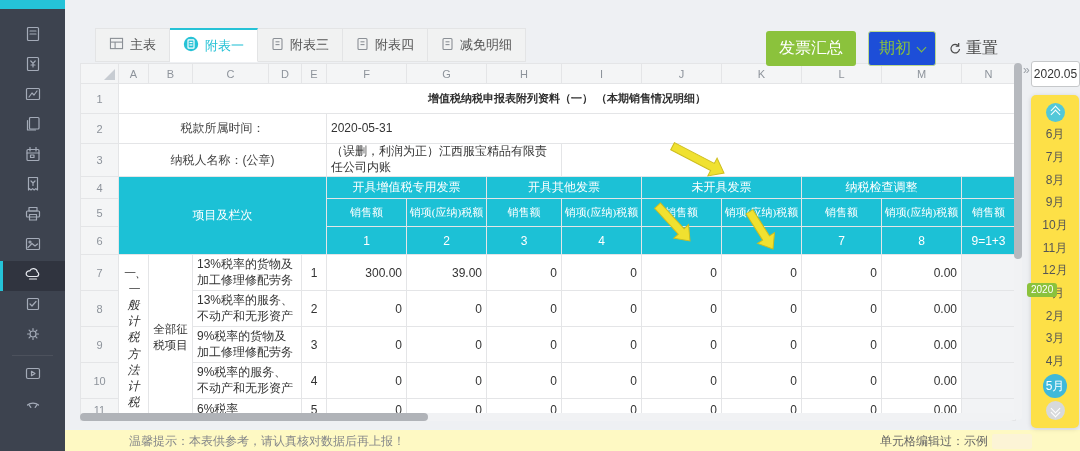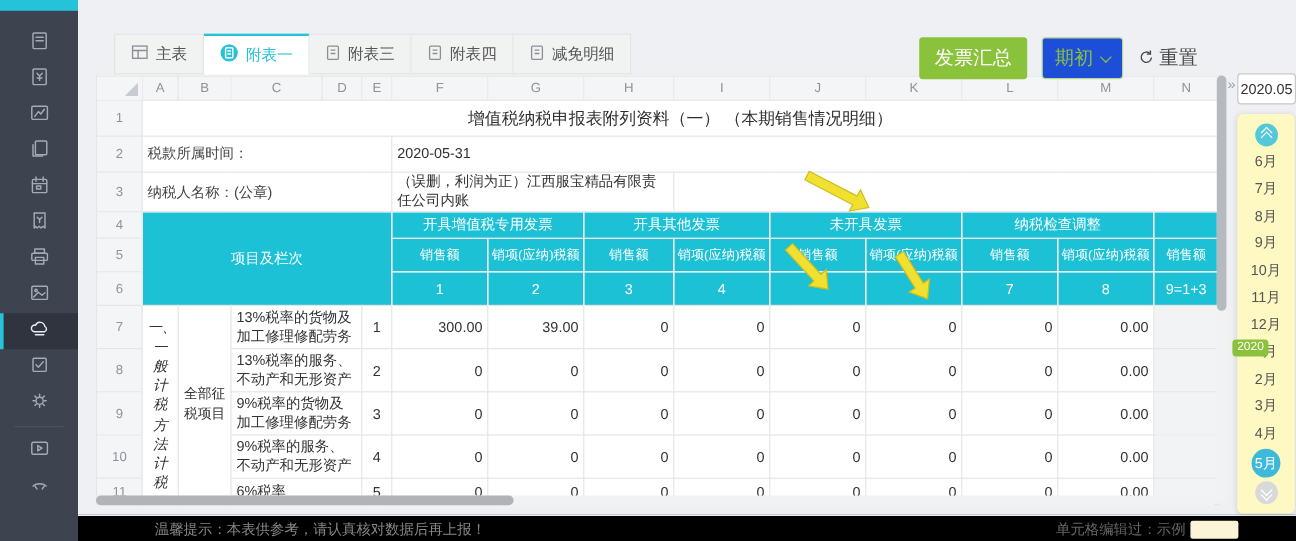--- a/index.html
+++ b/index.html
@@ -35,45 +35,45 @@
 
   
   table.sheet{position:absolute;left:15px;top:63px;width:935px;border-collapse:collapse;table-layout:fixed;background:#fff;font-size:12px;color:#333;}
   table.sheet td{border:1px solid #e4e5e7;padding:0 4px;overflow:hidden;box-sizing:border-box;}
   td.hd{background:#f4f5f6;color:#8d939b;font-size:11px;text-align:center;border-color:#dcdddf;padding:0;}
   td.corner{position:relative;background:#f4f5f6;border-color:#dcdddf;}
   td.corner::after{content:"";position:absolute;right:3px;bottom:3px;border-left:11px solid transparent;border-bottom:11px solid #c7ccd2;}
   td.th{background:#1cc1d6;color:#fff;text-align:center;border:1px solid rgba(255,255,255,.55);font-size:12px;}
   td.th.sub{font-size:11px;white-space:nowrap;padding:0 1px;font-family:Liberation Serif, serif;}
   td.num{text-align:right;padding-right:10px;}
-  td.rlab{text-align:left;color:#444;padding-right:4px;}
+  td.rlab{text-align:center;color:#444;padding-right:4px;}
   td.vlab{padding:2px 6px;line-height:1.3;}
   td.cat{text-align:center;line-height:1.35;padding:2px 2px;color:#333;font-style:italic;}
   td.subcat{text-align:center;line-height:1.35;padding:2px 2px;font-size:11.5px;}
   td.itemlbl{padding:2px 4px;line-height:1.3;margin-top:16px;}
   td.outside{background:#f2f3f5;}
-  td.titlecell{font-weight:normal;font-size:14px;color:#2f2f2f;text-align:center;padding-left:440px;white-space:nowrap;}
+  td.titlecell{font-weight:bold;font-size:11px;color:#2f2f2f;text-align:center;padding-left:440px;white-space:nowrap;}
   td.lineno{text-align:center;}
 
   
   .vscroll{position:absolute;left:949px;top:63px;width:8px;height:357px;background:#f1f2f4;border-radius:4px;}
   .vthumb{position:absolute;left:0;top:0;width:8px;height:196px;background:#b6b9be;border-radius:4px;cursor:pointer;}
   .hscroll{position:absolute;left:15px;top:413px;width:934px;height:8px;background:#f1f2f4;border-radius:4px;}
   .hthumb{position:absolute;left:0;top:0;height:8px;width:348px;background:#b0b3b8;border-radius:4px;cursor:pointer;}
   .collapse-mark{position:absolute;left:958px;top:63px;font-size:12px;color:#9aa0a6;cursor:pointer;line-height:14px;}
 
   
-  .footerbar{position:absolute;left:0;top:429px;width:1015px;height:22px;background:#000000;border-top:1px solid #edf1f4;display:flex;align-items:center;font-size:12px;}
+  .footerbar{position:absolute;left:0;top:429px;width:1015px;height:22px;background:#fef9c3;border-top:1px solid #edf1f4;display:flex;align-items:center;font-size:12px;}
   .footer-tip{margin-left:64px;color:#85878a;}
   .footer-right{margin-left:auto;margin-right:48px;display:flex;align-items:center;gap:4px;color:#666;}
   .edited-swatch{width:40px;height:15px;background:#fcf4d6;border-radius:2px;}
 
   
   .period-box{position:absolute;left:1031px;top:61px;width:47px;height:24px;background:#fff;border:1px solid #c6c8ca;border-radius:3px;display:flex;align-items:center;justify-content:center;font-size:12px;color:#333;z-index:6;cursor:pointer;}
-  .month-panel{position:absolute;left:1031px;top:95px;width:48px;height:333px;background:#fef9c3;border-radius:5px;box-shadow:0 1px 5px rgba(0,0,0,.14);display:flex;flex-direction:column;align-items:center;justify-content:space-between;padding:8px 10px;box-sizing:border-box;font-size:12px;color:#555;z-index:6;}
+  .month-panel{position:absolute;left:1031px;top:95px;width:48px;height:333px;background:#fde047;border-radius:5px;box-shadow:0 1px 5px rgba(0,0,0,.14);display:flex;flex-direction:column;align-items:center;justify-content:space-between;padding:8px 10px;box-sizing:border-box;font-size:12px;color:#555;z-index:6;}
   .mp-item{height:20px;display:flex;align-items:center;justify-content:center;cursor:pointer;}
   .mp-item.sel{width:24px;height:24px;border-radius:50%;background:#3fb9da;color:#fff;}
   .mp-circle{width:19px;height:19px;border-radius:50%;display:flex;align-items:center;justify-content:center;cursor:pointer;}
   .mp-circle.up{background:#53c8d9;}
   .mp-circle.down{background:#d7d9db;}
   .dbl-chev{display:flex;flex-direction:column;gap:1px;}
   .dbl-chev i{display:block;width:6px;height:6px;border-left:1.6px solid #fff;border-top:1.6px solid #fff;transform:rotate(45deg);margin:-2px 0;}
   .mp-circle.down .dbl-chev i{transform:rotate(225deg);}
   .year-badge{position:absolute;left:-4px;top:188px;background:#8bc23c;color:#fff;font-size:10px;line-height:12px;padding:1px 4px;border-radius:3px;}
 

